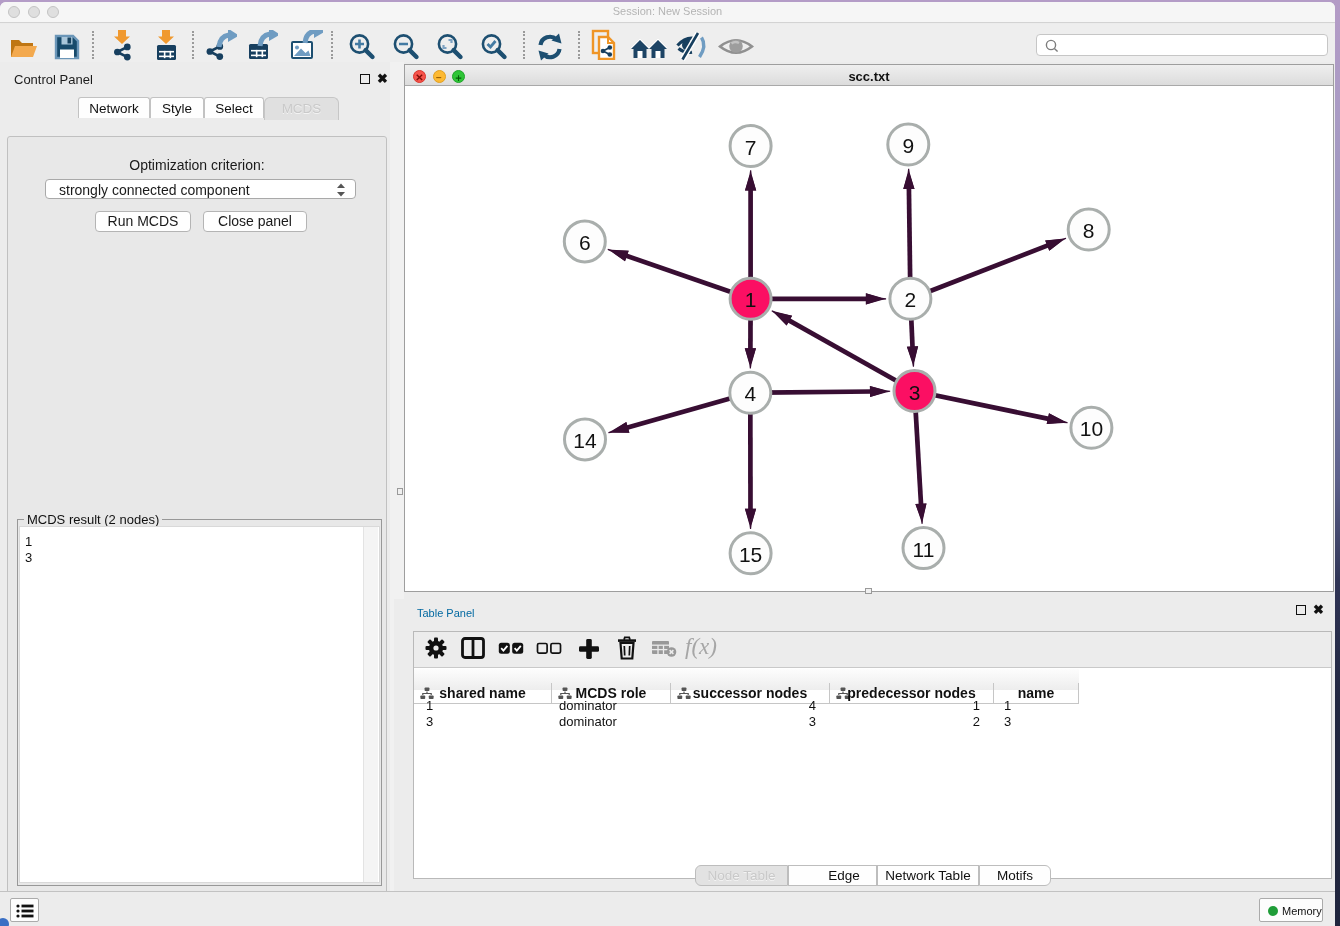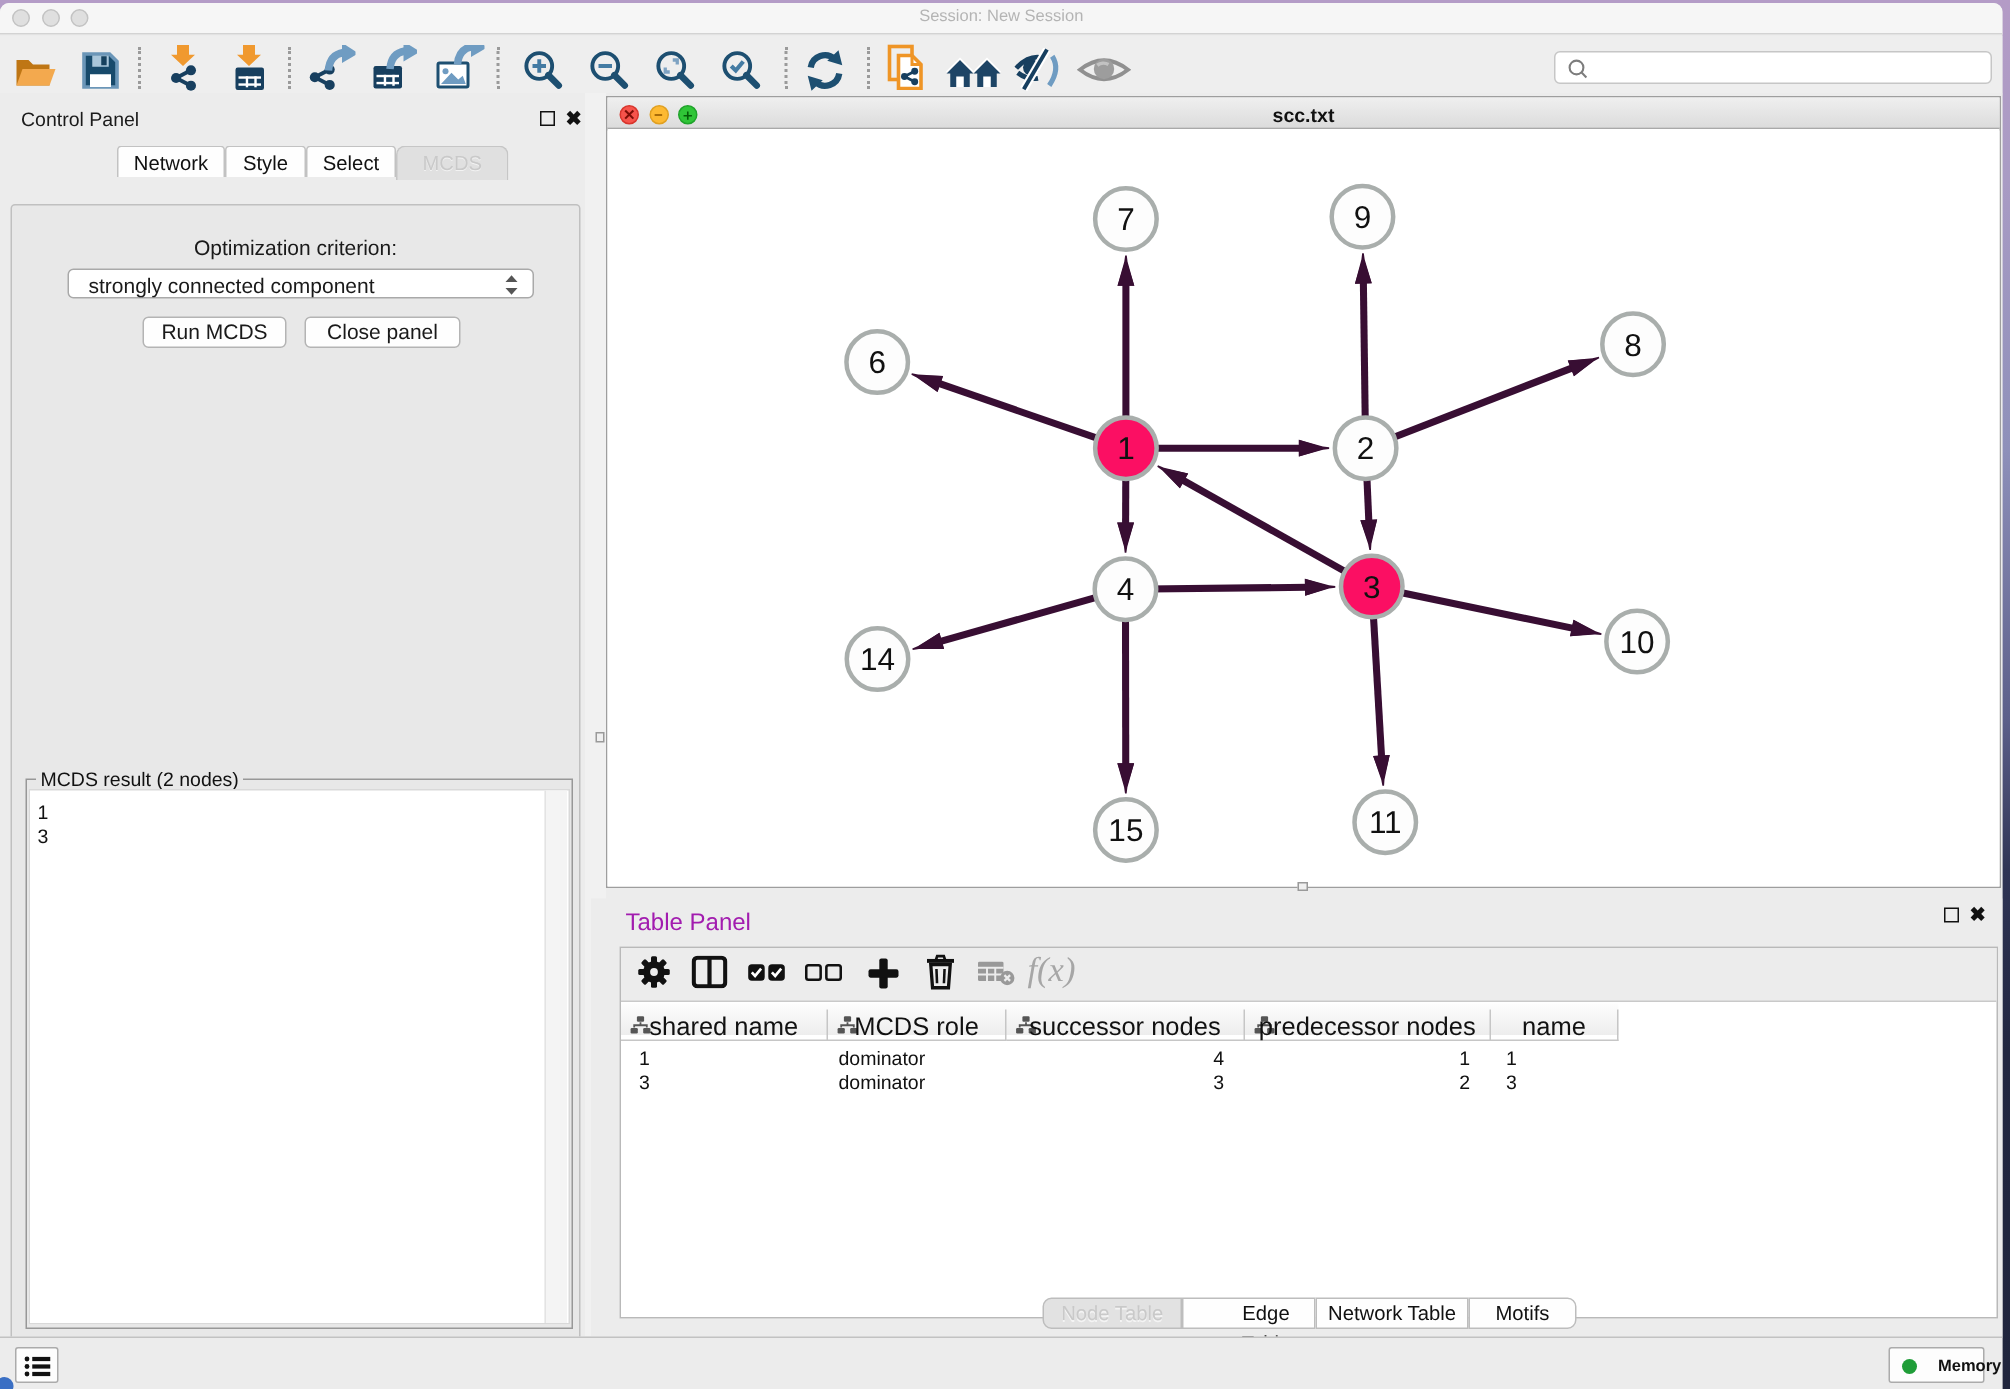--- a/index.html
+++ b/index.html
@@ -42,38 +42,38 @@
 .fieldset { position:absolute; left:9px; top:382px; width:365px; height:367px; border:1px solid #989898; }
 .fs-legend { position:absolute; left:6px; top:-8px; background:#e8e8e8; padding:0 3px; font-size:13px; color:#111; }
 .fs-white { position:absolute; left:1px; top:6px; width:361px; height:357px; background:#fff; border:1px solid #d9d9d9; }
 .fs-scroll { position:absolute; right:1px; top:0; width:15px; height:100%; background:#f4f4f4; border-left:1px solid #e3e3e3; }
 
 
 .statusbar { position:absolute; left:0; top:889px; width:1335px; height:35px; background:#ececec; border-top:1px solid #c2c2c2; }
 .listbtn { position:absolute; left:10px; top:6px; width:29px; height:24px; background:#fdfdfd; border:1px solid #ababab; border-radius:2px; }
 .membtn { position:absolute; left:1259px; top:6px; width:64px; height:24px; background:#fdfdfd; border:1px solid #ababab; border-radius:2px; font-size:11px; color:#111; }
 .memdot { position:absolute; left:8px; top:7px; width:10px; height:10px; border-radius:50%; background:#1f9d38; }
-.memtxt { position:absolute; left:32px; top:6px;font-weight:bold; }
+.memtxt { position:absolute; left:22px; top:6px; }
 
 
 .rightarea { position:absolute; left:404px; top:60px; width:931px; height:829px; background:#ececec; }
 .netframe { position:absolute; left:0px; top:2px; width:930px; height:528px; border:1px solid #9e9e9e; background:#fff; }
 .nf-titlebar { position:absolute; left:0; top:0; width:100%; height:21px;
   background:linear-gradient(180deg,#efefef 0,#dcdcdc 100%); border-bottom:1px solid #a9a9a9; }
 .nf-title { position:absolute; top:4px; width:100%; text-align:center; font-size:13px; font-weight:600; color:#111; }
 .tl2 { position:absolute; top:4.5px; width:13px; height:13px; border-radius:50%; font-size:10px; font-weight:bold; text-align:center; line-height:13px; }
 .nf-canvas { position:absolute; left:0; top:22px; width:928px; height:504px; background:#fff; }
 
 
 .tablepanel { position:absolute; left:-10px; top:537px; width:941px; height:292px; background:#ececec; }
-.tp-title { position:absolute; left:23px; top:8px; font-size:16px; color:#a21caf;text-align:center; }
+.tp-title { position:absolute; left:23px; top:8px; font-size:11px; color:#0369a1;text-align:center; }
 .tp-inner { position:absolute; left:19px; top:32px; width:919px; height:248px; border:1px solid #b9b9b9; background:#fff; }
 .tp-toolbar { position:absolute; left:0; top:0; width:100%; height:36px; background:#ececec; border-bottom:1px solid #c9c9c9; }
 .th-row { position:absolute; left:0; top:37px; height:21px; background:linear-gradient(180deg,#fdfdfd 0,#ededed 100%); }
-.th-cell { position:absolute; top:4px; height:21px; border-right:1px solid #c6c6c6; border-bottom:1px solid #c6c6c6; font-size:17px; color:#111; }
+.th-cell { position:absolute; top:14px; height:21px; border-right:1px solid #c6c6c6; border-bottom:1px solid #c6c6c6; font-size:14px; color:#111;font-weight:bold; }
 .th-label { position:absolute; top:2px; width:100%; text-align:center; }
 .td { position:absolute; font-size:13px; color:#111; }
 .btab { position:absolute; top:266px; height:21px; background:#fefefe; border:1px solid #bdbdbd; font-size:13.5px; font-weight:500;
   color:#111; text-align:center; line-height:20px; }
 .btab.sel { background:#e2e2e2; color:#c9c9c9; text-shadow:0 1px 0 #f4f4f4; }
 </style>
 </head>
 <body>
 <div class="desk-top"></div>
 <div class="desk-right"></div>

